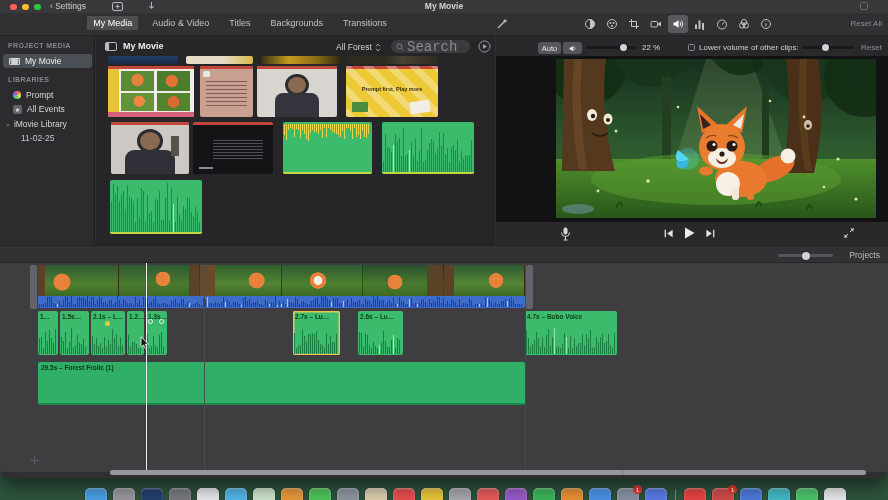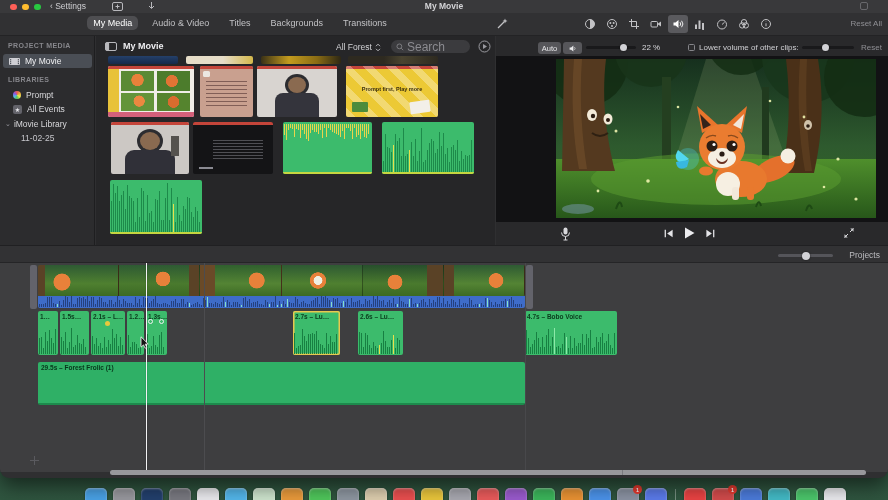--- a/index.html
+++ b/index.html
@@ -10,33 +10,33 @@
 #desktop{position:absolute;inset:0;background:linear-gradient(180deg,#507c64 0%,#3c6550 60%,#2f553f 100%)}
 #dock{position:absolute;left:85px;top:488px;display:flex;gap:6px;align-items:flex-start}
 .dock-icon{width:22px;height:22px;border-radius:5px;position:relative;flex:0 0 auto;box-shadow:inset 0 1px 2px rgba(255,255,255,.45),0 1px 2px rgba(0,0,0,.4)}
 .dock-sep{width:1px;height:18px;background:rgba(255,255,255,.35);margin:1px 2px 0;flex:0 0 auto}
 .badge{position:absolute;top:-3px;right:-3px;width:9px;height:9px;border-radius:50%;background:#ec3b30;color:#fff;font-size:5.5px;display:flex;align-items:center;justify-content:center;font-weight:bold}
 
 #window{position:absolute;left:0;top:0;width:888px;height:478px;background:#2f2f31;border-radius:0 0 9px 9px;overflow:hidden;box-shadow:0 8px 20px rgba(0,0,0,.55)}
 #titlebar{position:absolute;left:0;top:0;width:888px;height:13px;background:#39393b}
 .tl{position:absolute;top:3.5px;width:6.5px;height:6.5px;border-radius:50%}
 #tabrow{position:absolute;left:0;top:13px;width:888px;height:23px;background:#313133;border-bottom:1px solid #232325}
-.tab{font-size:9px;color:#c2c2c5;padding:2px 6px;border-radius:5px;white-space:nowrap}
+.tab{font-size:9px;color:#c2c2c5;padding:2px 6px;border-radius:0;white-space:nowrap}
 .tab.active{background:#4e4e51;color:#fff}
 .ticon{width:20px;height:18px;display:flex;align-items:center;justify-content:center;border-radius:3px}
 .ticon.active{background:#5a5a5e}
 
 #sidebar{position:absolute;left:0;top:36px;width:95px;height:209px;background:#2c2c2e;border-right:1px solid #1e1e20}
 .hdr{font-size:7px;font-weight:bold;letter-spacing:.4px;color:#87878c}
 .srow{position:absolute;left:0;width:95px;height:14px;display:flex;align-items:center;font-size:8.5px;color:#d9d9dc}
 .srow.sel{left:3px;width:89px;background:#4a4e55;border-radius:3px;color:#f2f2f4}
 
 #browser{position:absolute;left:96px;top:36px;width:399px;height:209px;background:#262628}
 .search{position:absolute;display:flex;align-items:center;gap:3px;background:#3b3b3e;border-radius:7px;padding:0 5px}
-.search input{background:transparent;border:none;outline:none;color:#d8d8db;font-size:12px;width:58px;font-family:Liberation Sans, sans-serif}
+.search input{background:transparent;border:none;outline:none;color:#d8d8db;font-size:14px;width:58px;font-family:Liberation Mono, monospace}
 .search input::placeholder{color:#8b8b90}
 .thumb{position:absolute;border-radius:2px;overflow:hidden;background:#3a3a3c}
 .redbar{position:absolute;top:0;left:0;right:0;height:2.5px;background:#c4453a}
 .ylwstrip{position:absolute;bottom:0;left:0;right:0;height:2px;background:#c6d640}
 
 #inspector{position:absolute;left:496px;top:36px;width:392px;height:209px;background:#29292b}
 .pill{background:#56565a;border-radius:3px;color:#e8e8ea;font-size:7.5px;display:flex;align-items:center;justify-content:center}
 .slider{position:absolute;height:3px;background:#19191b;border-radius:2px}
 .knob{position:absolute;width:7px;height:7px;border-radius:50%;background:#d2d2d6;box-shadow:0 0 2px rgba(0,0,0,.6)}
 .checkbox{position:absolute;width:7px;height:7px;border:1px solid #85858a;border-radius:1.5px;background:#2c2c2e}

